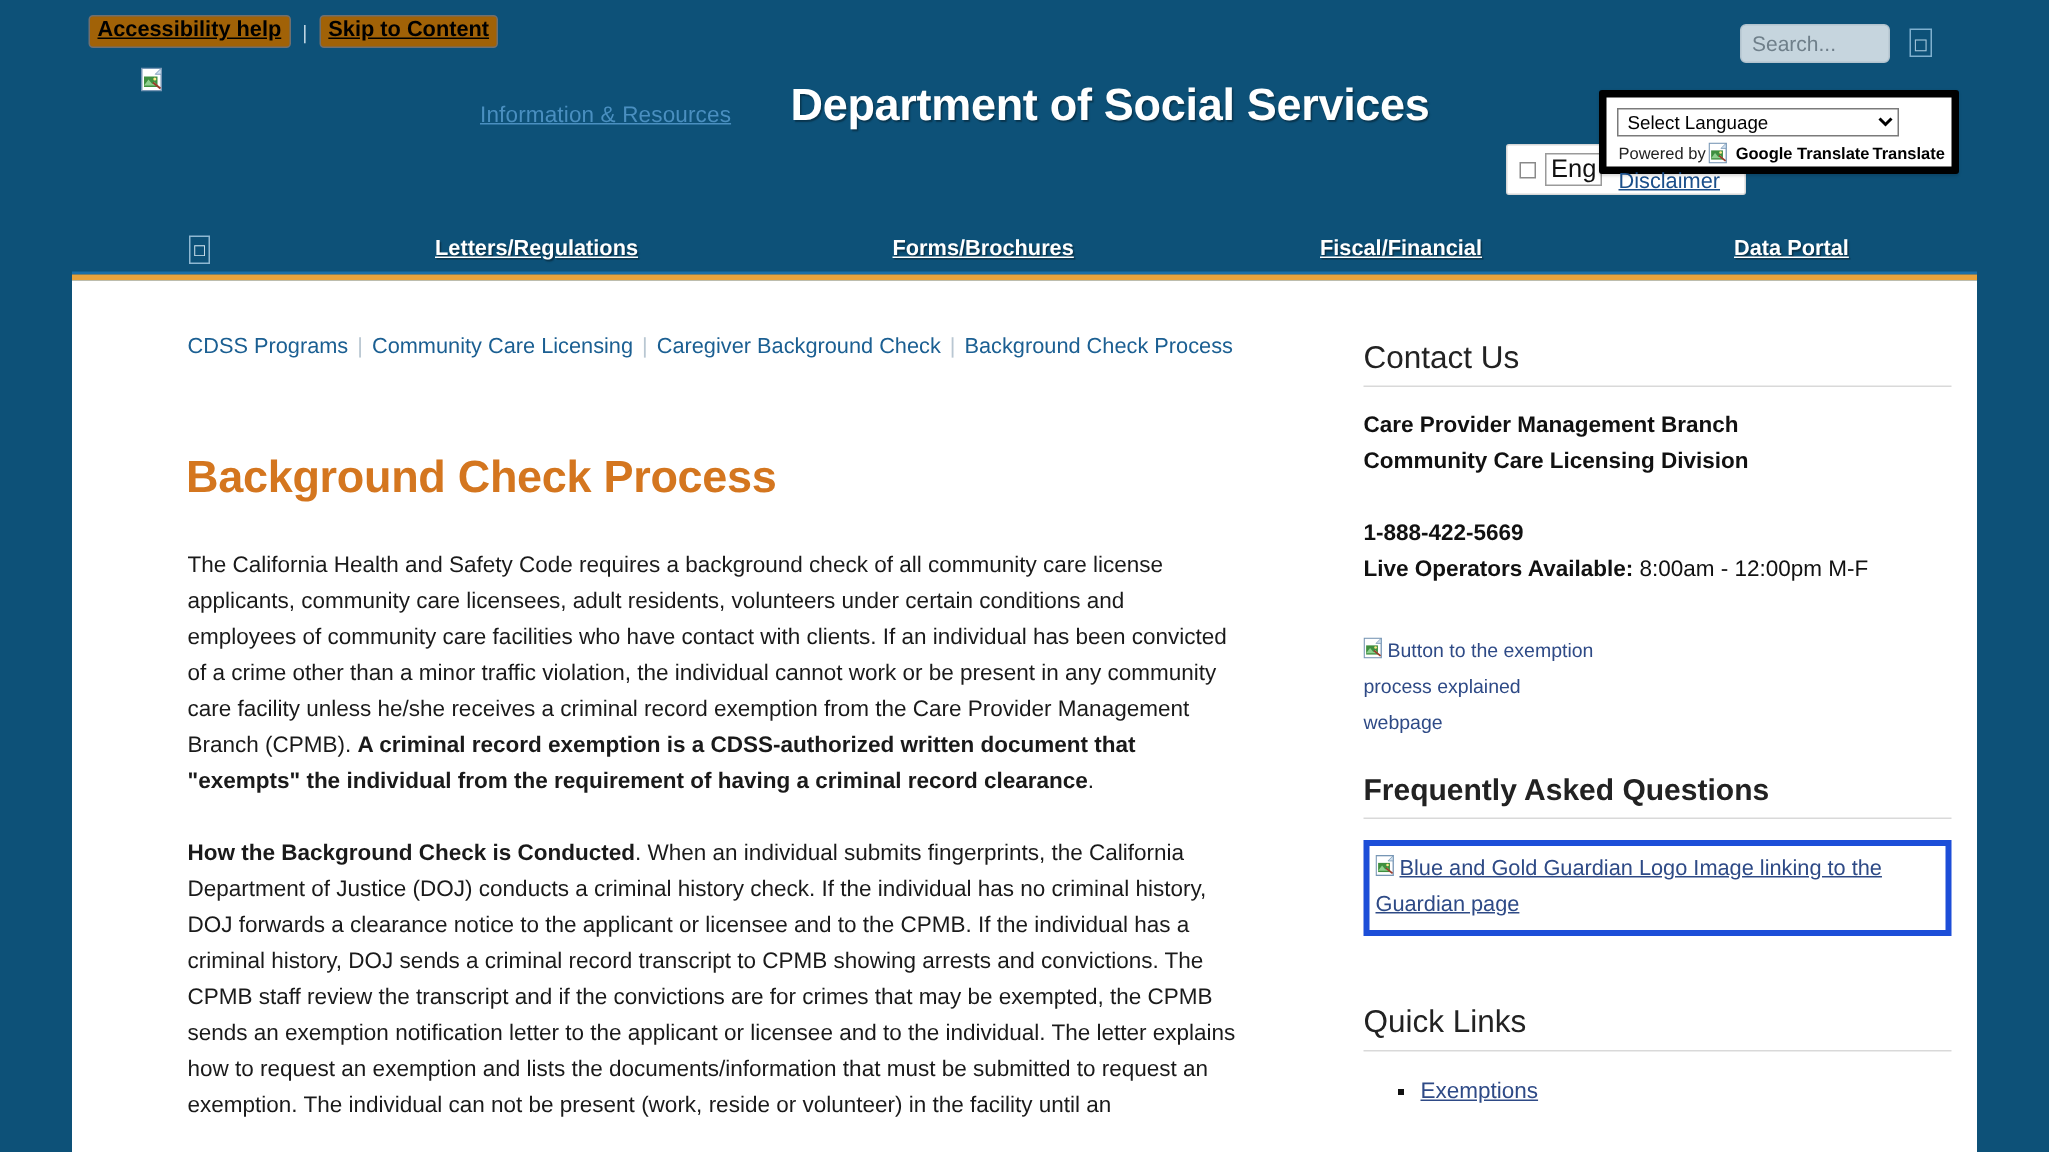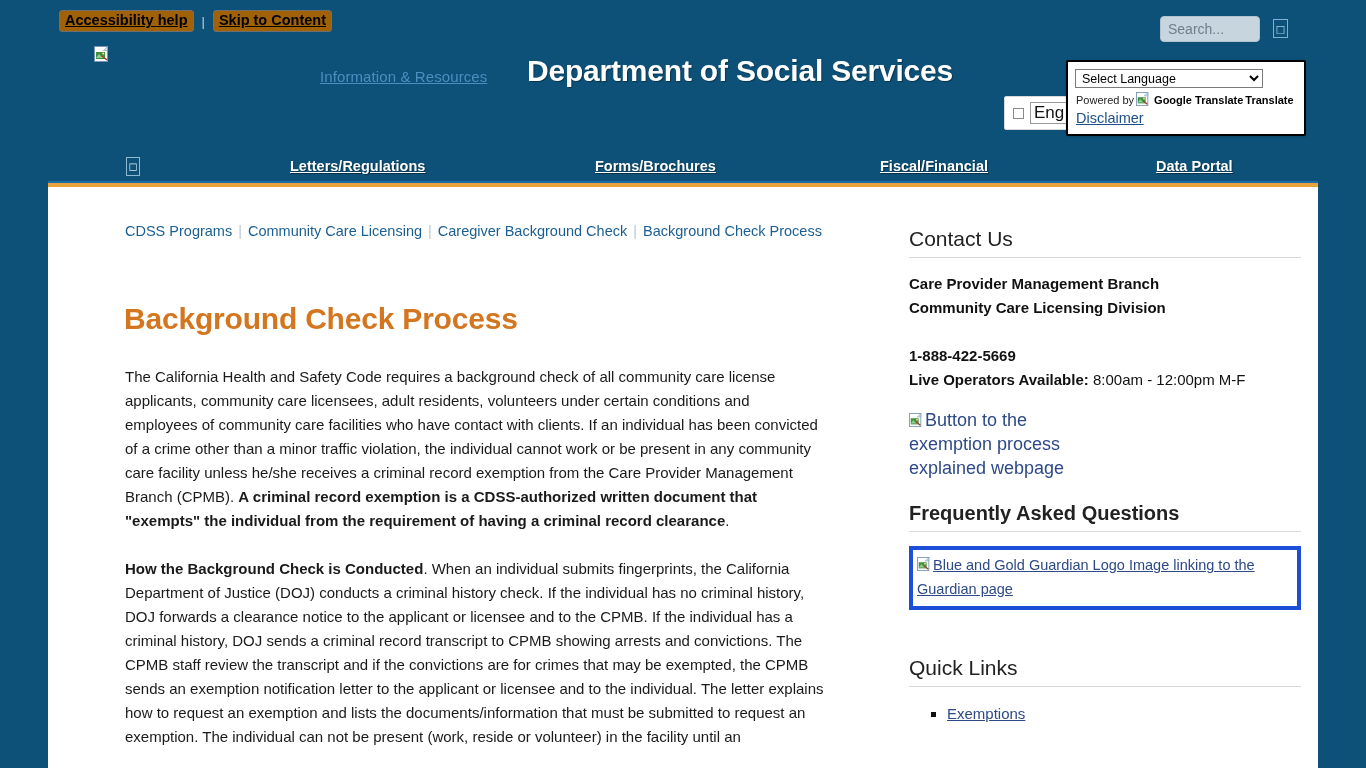--- a/index.html
+++ b/index.html
@@ -85,23 +85,23 @@
     width: 15px; height: 19px;
     border: 1px solid #7fb0cf;
     color: #a9cbe0;
     font-size: 12px;
     display: flex; align-items: center; justify-content: center;
   }
 
   
   .gtrans {
     position: absolute; left: 1066px; top: 60px;
-    width: 240px; height: 76px;
+    width: 240px; height: 56px;
     background: #ffffff;
-    border: 2px solid #000000;
+    border: 5px solid #000000;
     box-shadow: 0 1px 2px rgba(0,0,0,.15);
     border-radius: 2px;
     z-index: 6;
   }
   .gtrans select {
     position: absolute; left: 7px; top: 7px;
     width: 188px; height: 19px;
     font-size: 12.5px;
     font-family: "Liberation Sans", sans-serif;
     border: 1px solid #7b7b7b;
@@ -210,22 +210,22 @@
   .side-h2.bold { font-weight: bold; font-size: 20px; }
 
   .contact-block {
     margin-top: 14px;
     font-size: 15px; line-height: 24px; color: #111;
   }
   .contact-block .strong { font-weight: bold; }
   .contact-spacer { height: 24px; }
 
   .btn-img-link {
-    display: block; margin-top: 16px;
-    color: #2e4a86; font-size: 18px; line-height: 24px;
+    display: block; margin-top: 30px;
+    color: #2e4a86; font-size: 13px; line-height: 24px;
     width: 160px;
     text-decoration: none;
   }
   .btn-img-link .txt { text-decoration: none; }
 
   .faq-head { margin-top: 22px; }
 
   .guardian-link {
     display: block; margin-top: 14px;
     border: 4px solid #1d4ed8;

